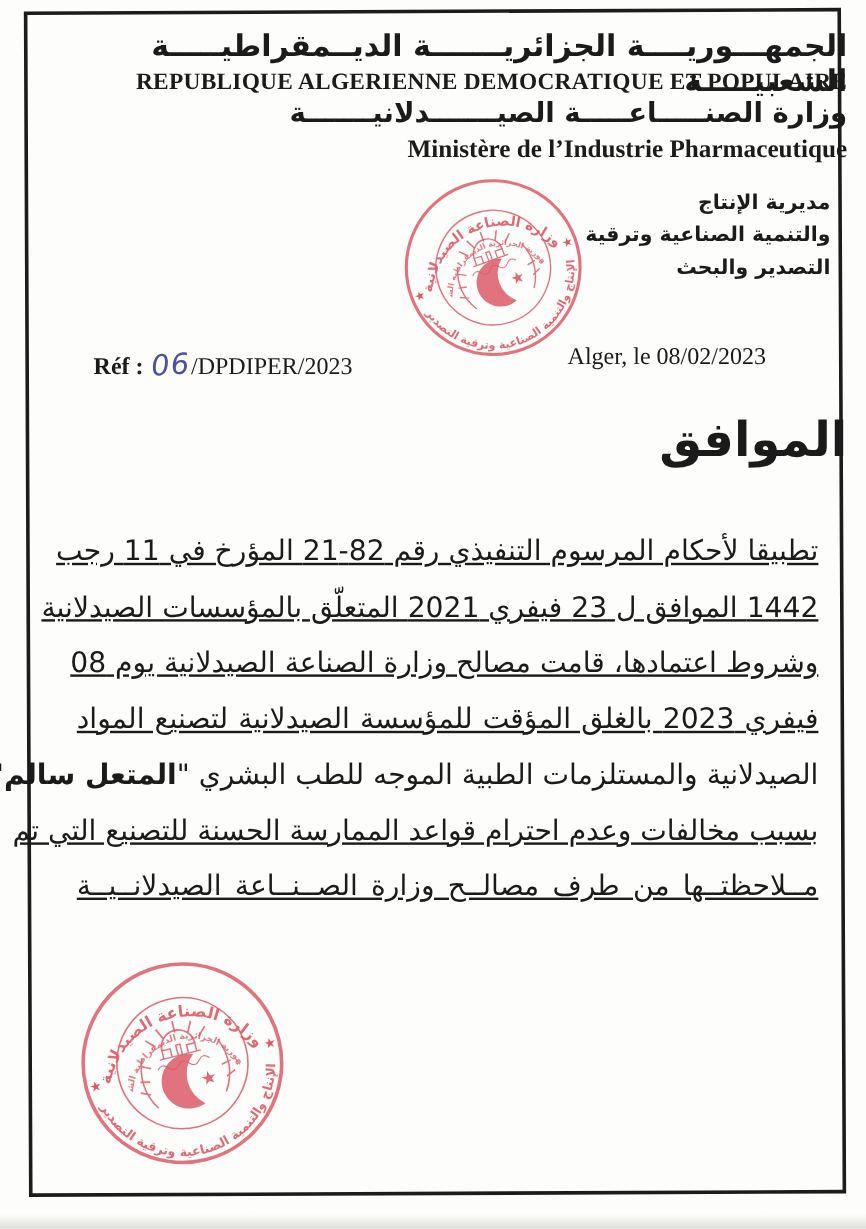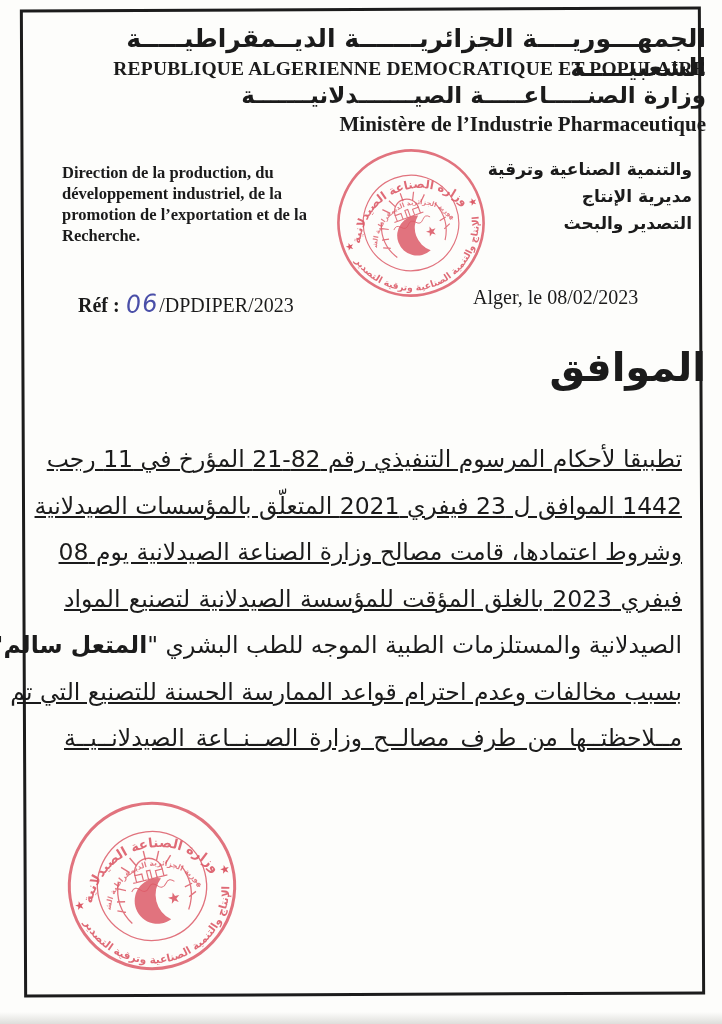--- a/index.html
+++ b/index.html
@@ -71,30 +71,24 @@
 <div>
   <div class="frame-border"></div>
 
   <div class="content">
 
     <div class="c ar b hdr-ar-rep">الجمهـــوريــــة الجزائريـــــــة الديــمقراطيـــــة الشعبيـــــة</div>
     <div class="c lat b hdr-fr-rep">REPUBLIQUE ALGERIENNE DEMOCRATIQUE ET POPULAIRE</div>
     <div class="c ar b hdr-ar-min">وزارة الصنـــــاعـــــة الصيـــــــدلانيـــــــة</div>
     <div class="c lat b hdr-fr-min">Ministère de l’Industrie Pharmaceutique</div>
 
-    <div class="dir-fr lat">
-      <div>Direction de la production, du</div>
-      <div>développement industriel, de la</div>
-      <div>promotion de l’exportation et de la</div>
-      <div>Recherche.</div>
-    </div>
 
     <div class="dir-ar ar">
+      <div>مديرية الإنتاج</div>
       <div>والتنمية الصناعية وترقية</div>
-      <div>مديرية الإنتاج</div>
       <div>التصدير والبحث</div>
     </div>
 
     <svg class="stamp stamp-top" viewBox="0 0 200 200">
       <use href="#stampArt"></use>
       <text font-size="15" fill="#dc5a67" fill-opacity="0.9">
         <textPath href="#arcTop" startOffset="50%" text-anchor="middle">وزارة الصناعة الصيدلانية</textPath>
       </text>
       <text font-size="12" fill="#dc5a67" fill-opacity="0.9">
         <textPath href="#arcBot" startOffset="50%" text-anchor="middle">الإنتاج والتنمية الصناعية وترقية التصدير</textPath>

